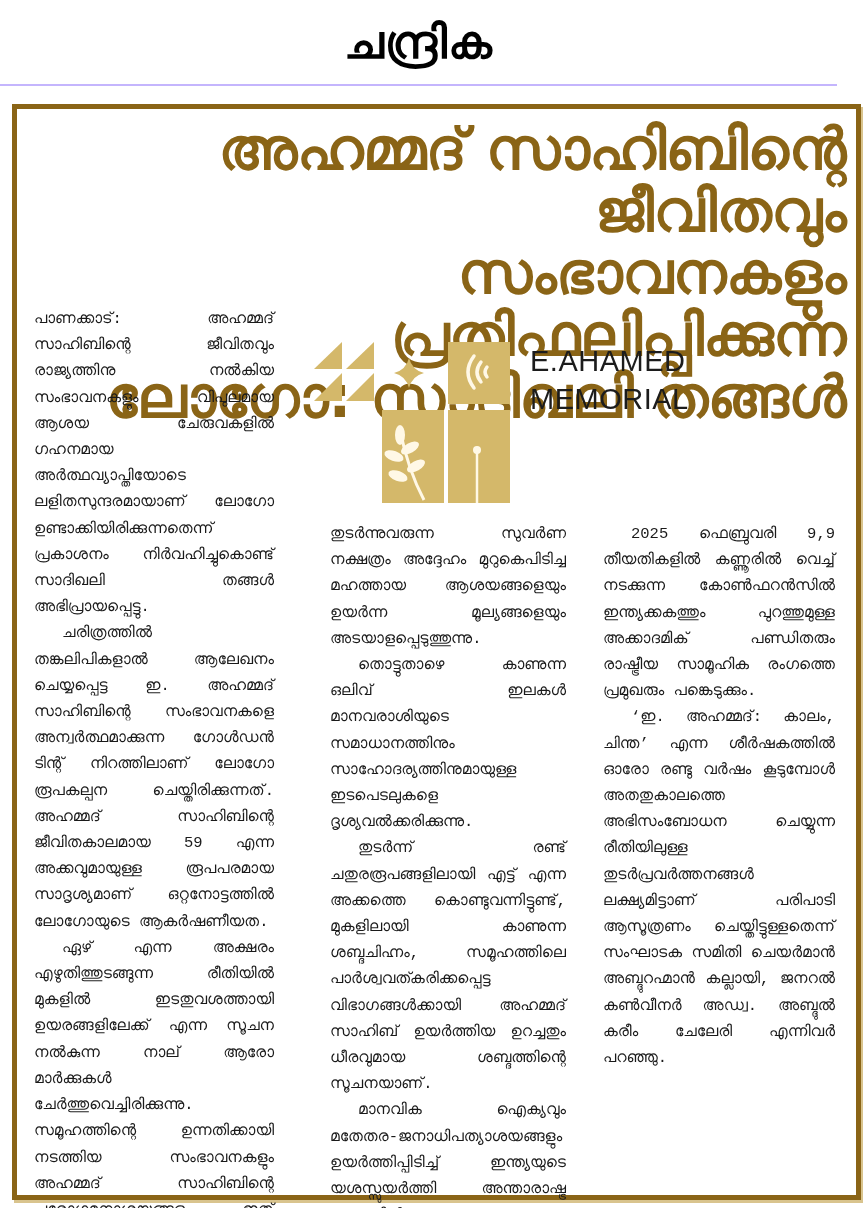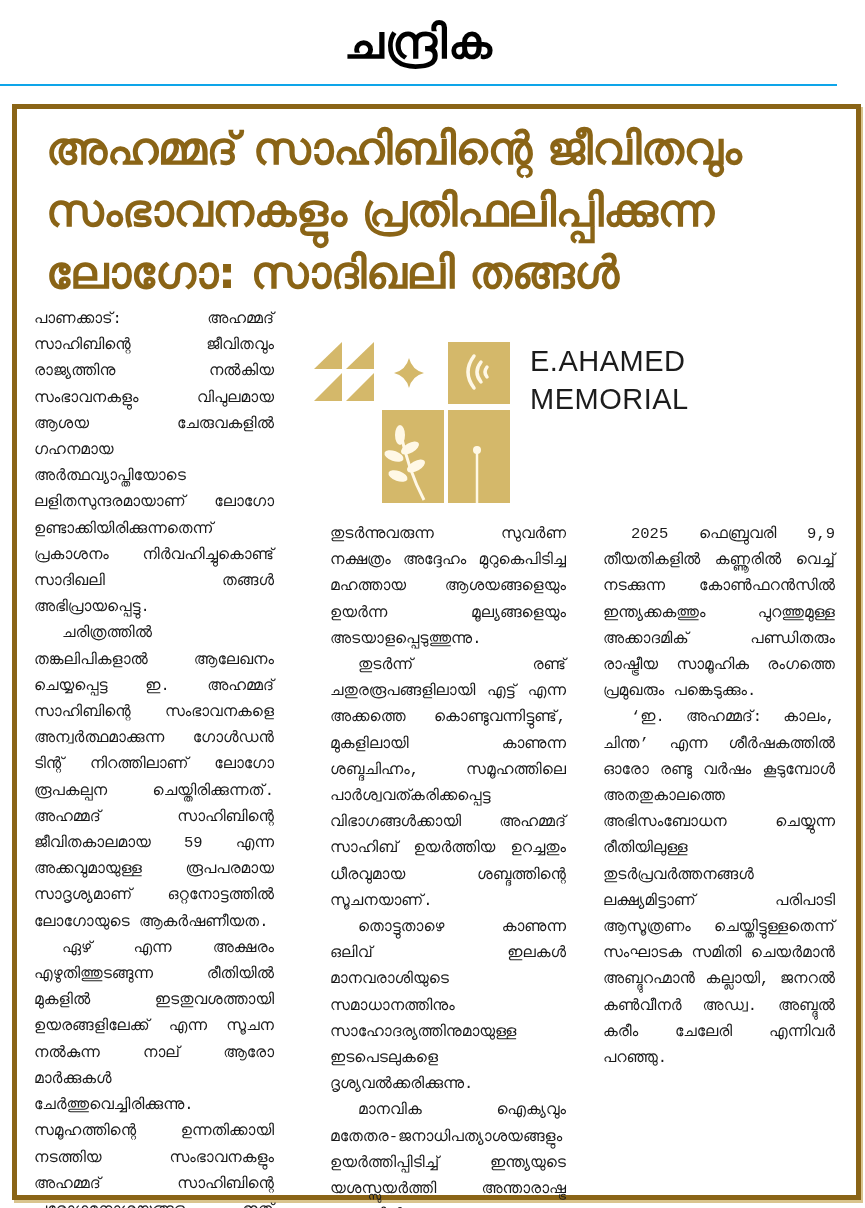--- a/index.html
+++ b/index.html
@@ -2,38 +2,39 @@
 <html><head>
 <meta charset="utf-8">
 <style>
   * { box-sizing: border-box; margin: 0; padding: 0; }
   html, body { width: 865px; height: 1208px; background: #ffffff; overflow: hidden; }
   body { font-family: "DejaVu Sans", sans-serif; color: #1a1a1a; position: relative; }
 
   .masthead {
     position: absolute; left: 0; top: 0; width: 837px; height: 86px;
     display: flex; align-items: center; justify-content: center;
-    border-bottom: 2px solid #0ea5e9;
+    border-bottom: 2px solid #c4b5fd;
   }
   .masthead-title {
     font-family: "DejaVu Sans", sans-serif; font-weight: bold;
     font-size: 46px; color: #000; letter-spacing: 1px;
   }
 
   .frame {
     position: absolute; left: 12px; top: 104px; width: 849px; height: 1096px;
     border: 5px solid #8a6416;
     box-shadow: 2px 3px 0 #d9c48e;
   }
 
   .headline {
     position: absolute; left: 46px; top: 118px; width: 800px;
     font-family: "DejaVu Sans", sans-serif; font-weight: bold;
-    font-size: 45px; line-height: 62px; color: #8a6416;
+    font-size: 58px; line-height: 62px; color: #8a6416;
     letter-spacing: -0.5px;
+    text-align: right;
   }
 
   .logo-block {
     position: absolute; left: 312px; top: 340px; width: 540px; height: 165px;
   }
   .logo-mark { position: absolute; left: 0; top: 0; width: 200px; height: 165px; }
   .logo-text {
     position: absolute; left: 218px; top: 2px;
     font-family: "Liberation Sans", sans-serif; font-weight: normal;
     font-size: 29px; line-height: 38px; color: #1c1c1c; letter-spacing: 0.5px;
@@ -108,21 +109,21 @@
 </div>
 
 <div class="col col1">
   <p>പാണക്കാട്: അഹമ്മദ് സാഹിബിന്റെ ജീവിതവും രാജ്യത്തിനു നൽകിയ സംഭാവനകളും വിപുലമായ ആശയ ചേരുവകളിൽ ഗഹനമായ അർത്ഥവ്യാപ്തിയോടെ ലളിതസുന്ദരമായാണ് ലോഗോ ഉണ്ടാക്കിയിരിക്കുന്നതെന്ന് പ്രകാശനം നിർവഹിച്ചുകൊണ്ട് സാദിഖലി തങ്ങൾ അഭിപ്രായപ്പെട്ടു.</p>
   <p class="indent">ചരിത്രത്തിൽ തങ്കലിപികളാൽ ആലേഖനം ചെയ്യപ്പെട്ട ഇ. അഹമ്മദ് സാഹിബിന്റെ സംഭാവനകളെ അന്വർത്ഥമാക്കുന്ന ഗോൾഡൻ ടിന്റ് നിറത്തിലാണ് ലോഗോ രൂപകല്പന ചെയ്തിരിക്കുന്നത്. അഹമ്മദ് സാഹിബിന്റെ ജീവിതകാലമായ 59 എന്ന അക്കവുമായുള്ള രൂപപരമായ സാദൃശ്യമാണ് ഒറ്റനോട്ടത്തിൽ ലോഗോയുടെ ആകർഷണീയത.</p>
   <p class="indent">ഏഴ് എന്ന അക്ഷരം എഴുതിത്തുടങ്ങുന്ന രീതിയിൽ മുകളിൽ ഇടതുവശത്തായി ഉയരങ്ങളിലേക്ക് എന്ന സൂചന നൽകുന്ന നാല് ആരോ മാർക്കുകൾ ചേർത്തുവെച്ചിരിക്കുന്നു. സമൂഹത്തിന്റെ ഉന്നതിക്കായി നടത്തിയ സംഭാവനകളും അഹമ്മദ് സാഹിബിന്റെ പുരോഗമനാശയങ്ങളും ഇത് ധ്വനിപ്പിക്കുന്നു.</p>
 </div>
 
 <div class="col col2">
   <p>തുടർന്നുവരുന്ന സുവർണ നക്ഷത്രം അദ്ദേഹം മുറുകെപിടിച്ച മഹത്തായ ആശയങ്ങളെയും ഉയർന്ന മൂല്യങ്ങളെയും അടയാളപ്പെടുത്തുന്നു.</p>
+  <p class="indent">തൊട്ടുതാഴെ കാണുന്ന ഒലിവ് ഇലകൾ മാനവരാശിയുടെ സമാധാനത്തിനും സാഹോദര്യത്തിനുമായുള്ള ഇടപെടലുകളെ ദൃശ്യവൽക്കരിക്കുന്നു.</p>
   <p class="indent">തുടർന്ന് രണ്ട് ചതുരരൂപങ്ങളിലായി എട്ട് എന്ന അക്കത്തെ കൊണ്ടുവന്നിട്ടുണ്ട്, മുകളിലായി കാണുന്ന ശബ്ദചിഹ്നം, സമൂഹത്തിലെ പാർശ്വവത്കരിക്കപ്പെട്ട വിഭാഗങ്ങൾക്കായി അഹമ്മദ് സാഹിബ് ഉയർത്തിയ ഉറച്ചതും ധീരവുമായ ശബ്ദത്തിന്റെ സൂചനയാണ്.</p>
-  <p class="indent">തൊട്ടുതാഴെ കാണുന്ന ഒലിവ് ഇലകൾ മാനവരാശിയുടെ സമാധാനത്തിനും സാഹോദര്യത്തിനുമായുള്ള ഇടപെടലുകളെ ദൃശ്യവൽക്കരിക്കുന്നു.</p>
   <p class="indent">മാനവിക ഐക്യവും മതേതര-ജനാധിപത്യാശയങ്ങളും ഉയർത്തിപ്പിടിച്ച് ഇന്ത്യയുടെ യശസ്സുയർത്തി അന്താരാഷ്ട്ര തലത്തിൽ വ</p>
 </div>
 
 <div class="col col3">
   <p class="indent">2025 ഫെബ്രുവരി 9,9 തീയതികളിൽ കണ്ണൂരിൽ വെച്ച് നടക്കുന്ന കോൺഫറൻസിൽ ഇന്ത്യക്കകത്തും പുറത്തുമുള്ള അക്കാദമിക് പണ്ഡിതരും രാഷ്ട്രീയ സാമൂഹിക രംഗത്തെ പ്രമുഖരും പങ്കെടുക്കും.</p>
   <p class="indent">‘ഇ. അഹമ്മദ്: കാലം, ചിന്ത’ എന്ന ശീർഷകത്തിൽ ഓരോ രണ്ടു വർഷം കൂടുമ്പോൾ അതതുകാലത്തെ അഭിസംബോധന ചെയ്യുന്ന രീതിയിലുള്ള തുടർപ്രവർത്തനങ്ങൾ ലക്ഷ്യമിട്ടാണ് പരിപാടി ആസൂത്രണം ചെയ്തിട്ടുള്ളതെന്ന് സംഘാടക സമിതി ചെയർമാൻ അബ്ദുറഹ്മാൻ കല്ലായി, ജനറൽ കൺവീനർ അഡ്വ. അബ്ദുൽ കരീം ചേലേരി എന്നിവർ പറഞ്ഞു.</p>
 </div>
 
 </body></html>

